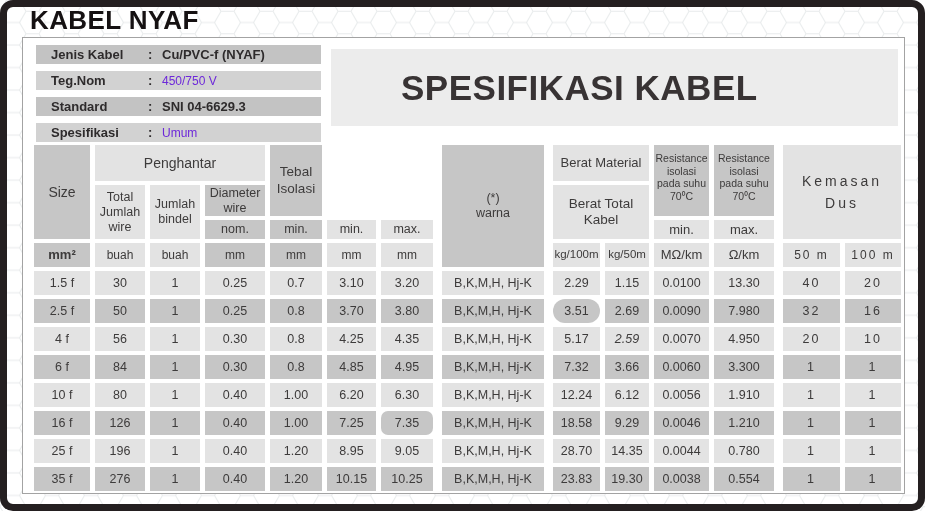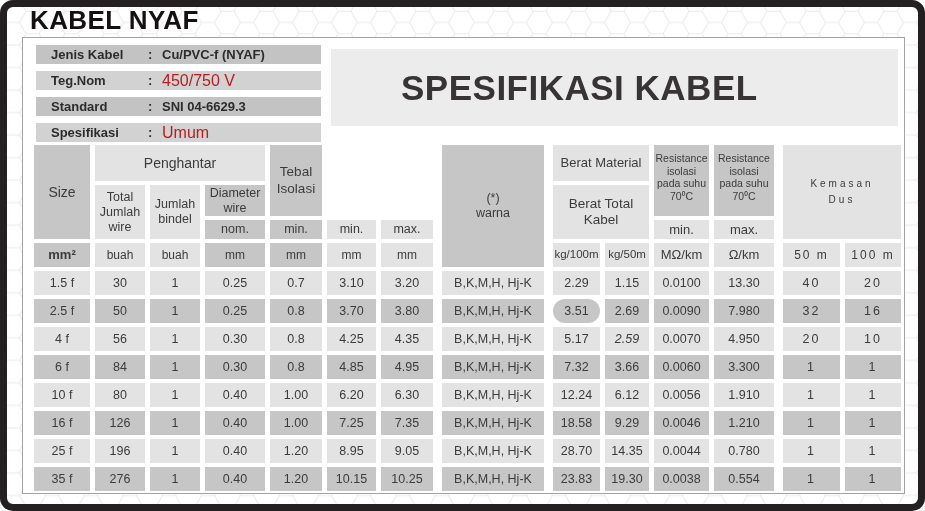--- a/index.html
+++ b/index.html
@@ -40,21 +40,21 @@
     height: 19px; margin-bottom: 7px;
     display: flex; align-items: center;
     padding-left: 15px;
     font-size: 13px; color: #2e2b2c;
   }
   .info-row.shade-a { background: #c3c3c3; }
   .info-row.shade-b { background: #d2d2d2; }
   .info-label { font-weight: bold; flex: 0 0 97px; }
   .info-sep { font-weight: bold; flex: 0 0 14px; }
   .info-value.v-bold { font-weight: bold; }
-  .info-value.v-plain { font-size: 16px; color: #b91c1c; }
+  .info-value.v-plain { font-size: 12px; color: #6d28d9; }
 
   
   .spec-box {
     position: absolute; left: 308px; top: 11px;
     width: 567px; height: 77px;
     background: #ececec;
     display: flex; align-items: center;
     padding-left: 70px;
   }
   .spec-title {
@@ -90,21 +90,21 @@
   .c-diso     { grid-column: 6/8;   grid-row: 1/3; font-size: 13.5px; }
   .c-disomin  { grid-column: 6;     grid-row: 3; }
   .c-disomax  { grid-column: 7;     grid-row: 3; }
   .c-warna    { grid-column: 8;     grid-row: 1/5; }
   .c-bmat     { grid-column: 9/11;  grid-row: 1;   font-size: 13px; }
   .c-btotal   { grid-column: 9/11;  grid-row: 2/4; font-size: 13.5px; padding: 0 14px; }
   .c-rmin     { grid-column: 11;    grid-row: 1/3; font-size: 10.5px; padding: 0 2px; align-items: flex-start; padding-top: 7px; }
   .c-rmax     { grid-column: 12;    grid-row: 1/3; font-size: 10.5px; padding: 0 4px; align-items: flex-start; padding-top: 7px; }
   .c-rminsub  { grid-column: 11;    grid-row: 3;   font-size: 13px; }
   .c-rmaxsub  { grid-column: 12;    grid-row: 3;   font-size: 13px; }
-  .c-kemasan  { grid-column: 13/15; grid-row: 1/4; font-size: 10px; letter-spacing: 3px; line-height: 1.6; }
+  .c-kemasan  { grid-column: 13/15; grid-row: 1/4; font-size: 14px; letter-spacing: 3px; line-height: 1.6; }
   .unit { grid-row: 4; font-size: 12px; }
   .unit.b { font-weight: bold; font-size: 13px; }
   .u1{grid-column:1} .u2{grid-column:2} .u3{grid-column:3} .u4{grid-column:4}
   .u5{grid-column:5} .u6{grid-column:6} .u7{grid-column:7}
   .u9{grid-column:9; font-size:11.5px} .u10{grid-column:10; font-size:11.5px}
   .u11{grid-column:11; font-size:13px} .u12{grid-column:12; font-size:13px}
   .u13{grid-column:13; letter-spacing:2px} .u14{grid-column:14; letter-spacing:2px}
   .spaced { letter-spacing: 2px; }
 </style>
 </head>
@@ -257,21 +257,21 @@
       <div class="cell data light" style="grid-area: 9 / 11;">0.0056</div>
       <div class="cell data light" style="grid-area: 9 / 12;">1.910</div>
       <div class="cell data light col13 spaced" style="grid-area: 9 / 13;">1</div>
       <div class="cell data light spaced" style="grid-area: 9 / 14;">1</div>
       <div class="cell data dark" style="grid-area: 10 / 1;">16 f</div>
       <div class="cell data dark" style="grid-area: 10 / 2;">126</div>
       <div class="cell data dark" style="grid-area: 10 / 3;">1</div>
       <div class="cell data dark" style="grid-area: 10 / 4;">0.40</div>
       <div class="cell data dark" style="grid-area: 10 / 5;">1.00</div>
       <div class="cell data dark" style="grid-area: 10 / 6;">7.25</div>
-      <div class="cell data dark" style="grid-area: 10 / 7;">7.35</div>
+      <div class="cell data dark" style="grid-area: 10 / 7; border-radius: 7px;">7.35</div>
       <div class="cell data dark col8" style="grid-area: 10 / 8;">B,K,M,H, Hj-K</div>
       <div class="cell data dark" style="grid-area: 10 / 9;">18.58</div>
       <div class="cell data dark" style="grid-area: 10 / 10;">9.29</div>
       <div class="cell data dark" style="grid-area: 10 / 11;">0.0046</div>
       <div class="cell data dark" style="grid-area: 10 / 12;">1.210</div>
       <div class="cell data dark col13 spaced" style="grid-area: 10 / 13;">1</div>
       <div class="cell data dark spaced" style="grid-area: 10 / 14;">1</div>
       <div class="cell data light" style="grid-area: 11 / 1;">25 f</div>
       <div class="cell data light" style="grid-area: 11 / 2;">196</div>
       <div class="cell data light" style="grid-area: 11 / 3;">1</div>

